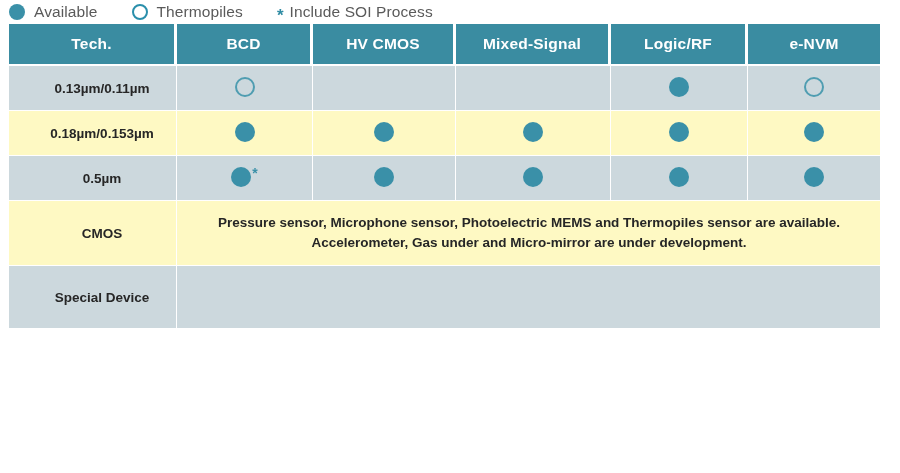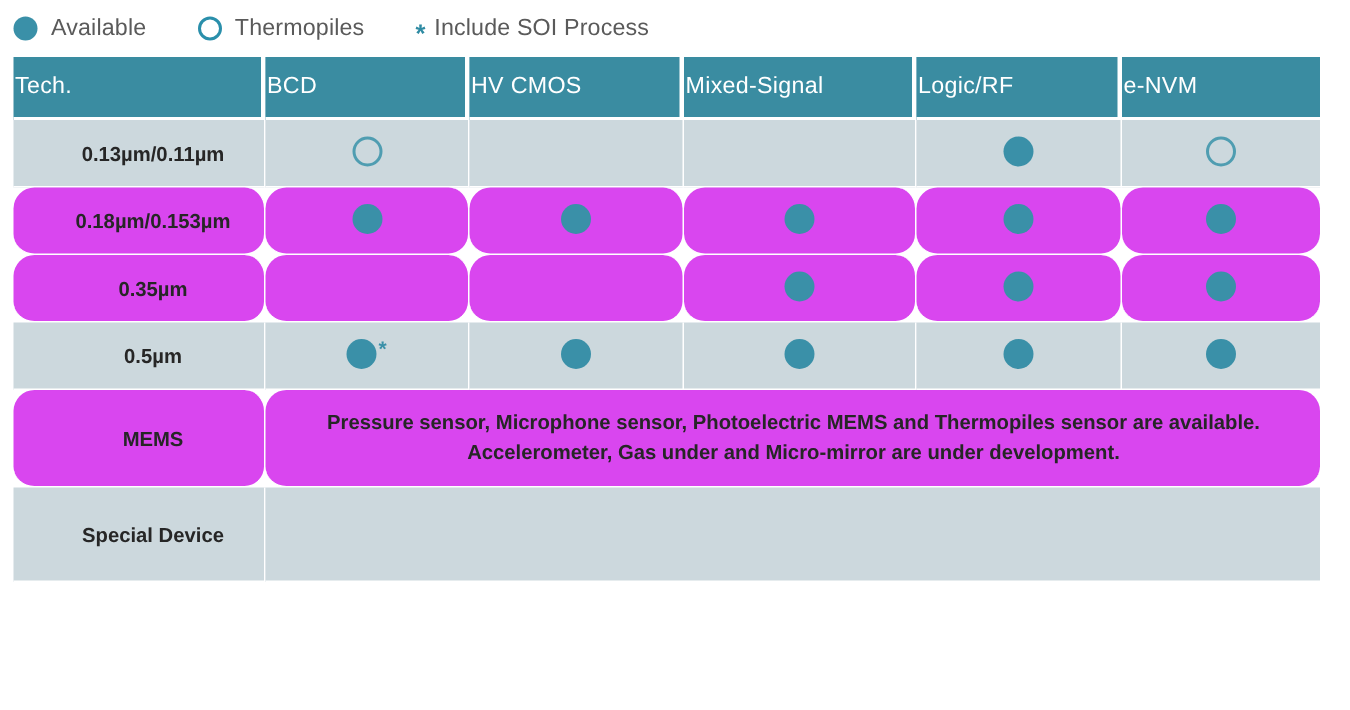--- a/index.html
+++ b/index.html
@@ -10,21 +10,21 @@
   body {
     width: 900px;
     height: 473px;
     font-family: "Liberation Sans", "DejaVu Sans", sans-serif;
     -webkit-font-smoothing: antialiased;
     overflow: hidden;
   }
 
   
   #legend {
-    height: 38px;
+    height: 24px;
     display: flex;
     align-items: center;
     padding-left: 9px;
     box-sizing: border-box;
   }
   .legend-item {
     display: flex;
     align-items: center;
     margin-right: 34px;
   }
@@ -70,44 +70,44 @@
   table.matrix {
     border-collapse: separate;
     border-spacing: 0;
     width: 871px;
     table-layout: fixed;
   }
   table.matrix th {
     background: #3a8ca1;
     color: #ffffff;
     font-size: 15.5px;
-    font-weight: normal;
+    font-weight: bold;
     height: 38px;
-    text-align: left;
+    text-align: center;
     border-right: 3px solid #ffffff;
     border-bottom: 2px solid #ffffff;
     letter-spacing: .2px;
   }
   table.matrix th:last-child { border-right: none; margin-left: 24px; }
 
   table.matrix td {
     height: 42px;
     text-align: center;
     vertical-align: middle;
     font-size: 13.5px;
     font-weight: bold;
     color: #262626;
     border-right: 1px solid #ffffff;
     border-bottom: 1px solid #ffffff;
     position: relative;
   }
   table.matrix td:last-child { border-right: none; }
 
   tr.band-dark td { background: #ccd8dd; }
-  tr.band-light td { background: #d946ef; border-radius: 14px; }
+  tr.band-light td { background: #fef9c3; }
 
   td.tech-label { font-size: 13.5px; padding-left: 20px; }
 
   
   .cell-mark {
     display: inline-flex;
     align-items: flex-start;
     justify-content: center;
   }
   .mark-filled {
@@ -211,55 +211,41 @@
           <td><span class="cell-mark">
               <span class="mark-filled"></span>
             </span></td>
           <td><span class="cell-mark">
               <span class="mark-filled"></span>
             </span></td>
           <td><span class="cell-mark">
               <span class="mark-filled"></span>
             </span></td>
         </tr>
-        <tr class="band-light">
-          <td class="tech-label">0.35µm</td>
-          <td></td>
-          <td></td>
-          <td><span class="cell-mark">
-              <span class="mark-filled"></span>
-            </span></td>
-          <td><span class="cell-mark">
-              <span class="mark-filled"></span>
-            </span></td>
-          <td><span class="cell-mark">
-              <span class="mark-filled"></span>
-            </span></td>
-        </tr>
         <tr class="band-dark">
           <td class="tech-label">0.5µm</td>
           <td><span class="cell-mark">
               <span class="mark-filled"></span>
               <span class="mark-star">*</span>
             </span></td>
           <td><span class="cell-mark">
               <span class="mark-filled"></span>
             </span></td>
           <td><span class="cell-mark">
               <span class="mark-filled"></span>
             </span></td>
           <td><span class="cell-mark">
               <span class="mark-filled"></span>
             </span></td>
           <td><span class="cell-mark">
               <span class="mark-filled"></span>
             </span></td>
         </tr>
         <tr class="band-light mems-row">
-          <td class="tech-label">MEMS</td>
+          <td class="tech-label">CMOS</td>
           <td class="text-cell" colspan="5">
             <div>Pressure sensor, Microphone sensor, Photoelectric MEMS and Thermopiles sensor are available.</div>
             <div>Accelerometer, Gas under and Micro-mirror are under development.</div>
           </td>
         </tr>
         <tr class="band-dark special-row">
           <td class="tech-label">Special Device</td>
           <td class="text-cell" colspan="5"></td>
         </tr>
       </tbody>

